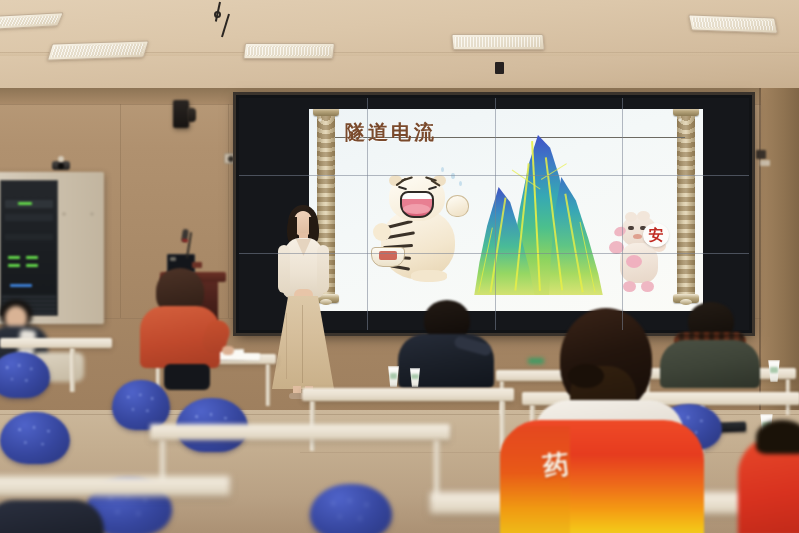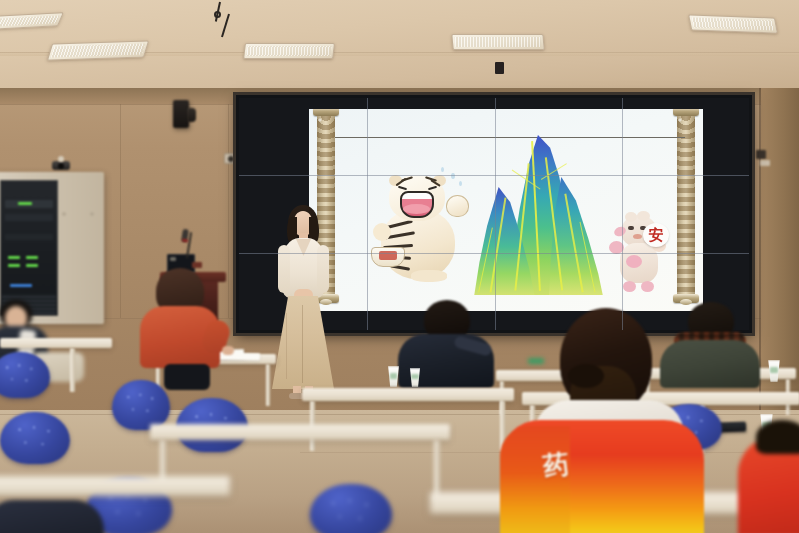--- a/index.html
+++ b/index.html
@@ -311,20 +311,21 @@
 
         <div class="pillar" style="left:368px;">
           <div class="pillar-cap" style="top:0;"></div>
 
           <div class="pillar-body" style="top:9px;height:178px;"></div>
           <div class="pillar-cap" style="top:187px;"></div>
           <div class="pillar-knob" style="top:192px;"></div>
         </div>
 
         <div class="slide-rule"></div>
+        <div class="slide-title">隧道电流</div>
 
         <div class="tiger" style="left:58px;top:62px;width:110px;height:110px;">
 
           <div class="t-body" style="left:14px;top:38px;width:74px;height:70px;background:linear-gradient(160deg,#fdf8ee 0%,#f3e6cd 60%,#e6d3b0 100%);border-radius:46% 46% 48% 48%;"></div>
 
           <div style="position:absolute;left:18px;top:52px;width:28px;height:3px;background:#3a3128;border-radius:2px;transform:rotate(-14deg);"></div>
           <div style="position:absolute;left:16px;top:63px;width:32px;height:3px;background:#3a3128;border-radius:2px;transform:rotate(-10deg);"></div>
           <div style="position:absolute;left:16px;top:74px;width:30px;height:3px;background:#3a3128;border-radius:2px;transform:rotate(-4deg);"></div>
           <div style="position:absolute;left:18px;top:85px;width:26px;height:3px;background:#3a3128;border-radius:2px;transform:rotate(4deg);"></div>
           <div style="position:absolute;left:23px;top:95px;width:20px;height:3px;background:#3a3128;border-radius:2px;transform:rotate(10deg);"></div>

